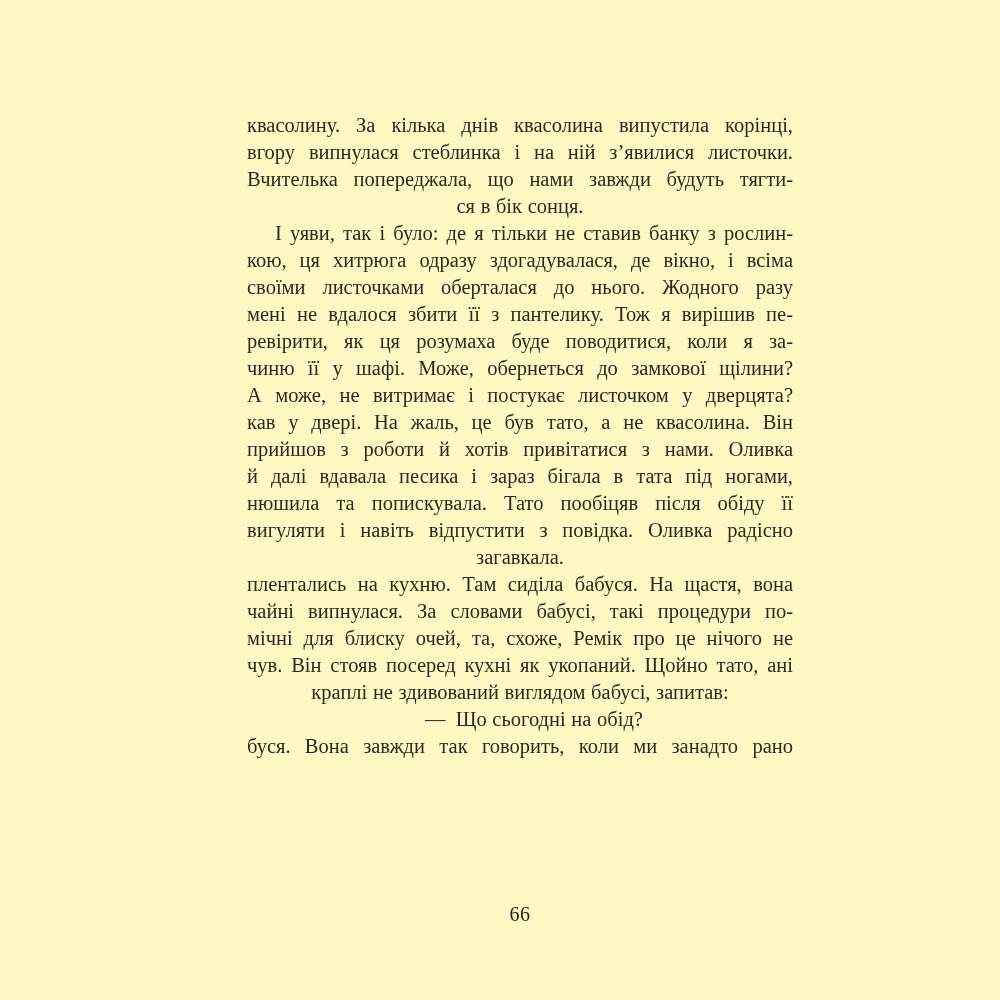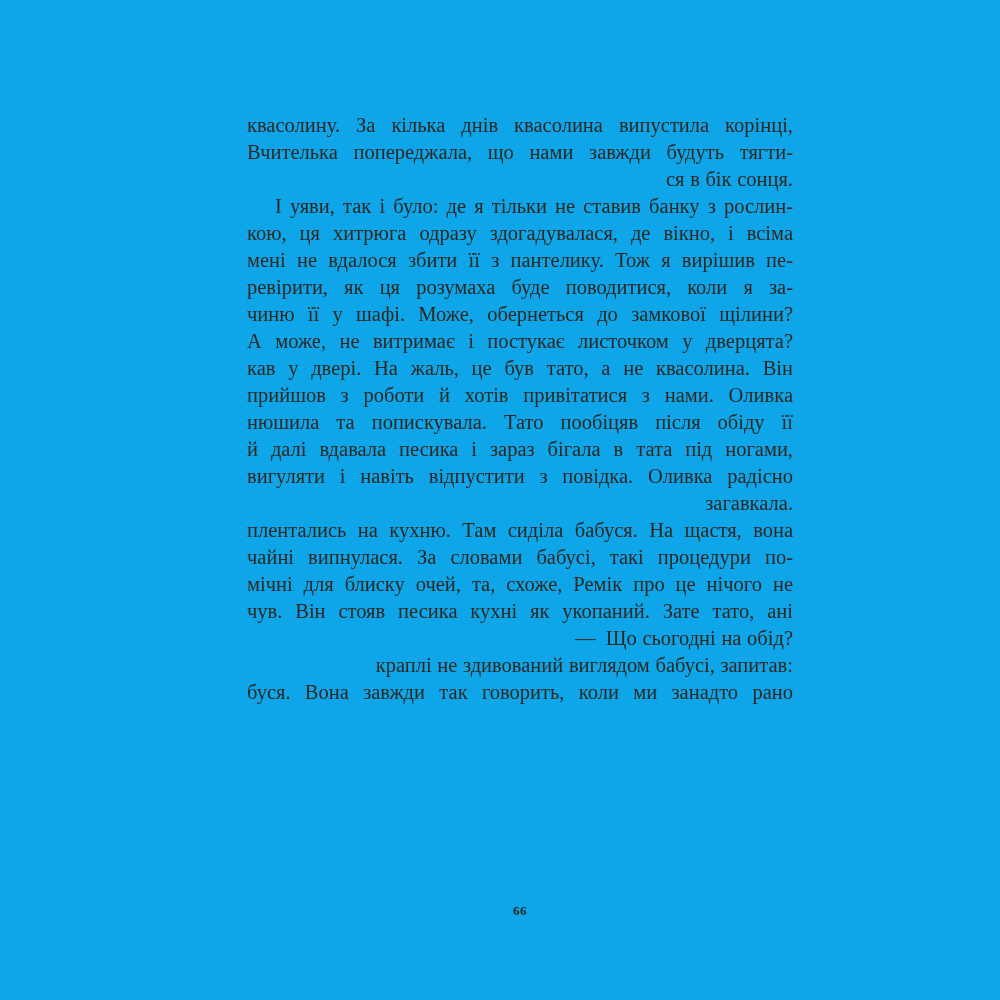--- a/index.html
+++ b/index.html
@@ -13,79 +13,81 @@
     font-family: "Liberation Serif", "DejaVu Serif", serif;
     position: relative;
     overflow: hidden;
   }
   .page {
     position: absolute;
     left: 0;
     top: 0;
     width: 1000px;
     height: 1000px;
-    background: #0ea5e9;
+    background: #fef9c3;
   }
   .text-block {
     position: absolute;
     left: 247px;
     top: 112px;
     width: 546px;
     color: #2e2822;
   }
   .line {
     font-size: 20.5px;
     line-height: 27px;
     height: 27px;
     white-space: normal;
-    text-align: right;
+    text-align: center;
     color: #2e2822;
     word-spacing: 0.5px;
   }
   .line.justify {
     text-align: justify;
     text-align-last: justify;
   }
   .line.indent {
     padding-left: 28px;
   }
   .page-number {
     position: absolute;
     left: 247px;
     top: 903px;
     width: 546px;
     text-align: center;
-    font-size: 13px;
-    font-weight: bold;
+    font-size: 20px;
+    font-weight: normal;
     color: #2b251f;
     letter-spacing: 0.5px;
   }
 </style>
 </head>
 <body>
 
 <div class="page">
   <div class="text-block">
       <div class="line justify">квасолину. За кілька днів квасолина випустила корінці,</div>
+      <div class="line justify">вгору випнулася стеблинка і на ній з’явилися листочки.</div>
       <div class="line justify">Вчителька попереджала, що нами завжди будуть тягти-</div>
       <div class="line">ся в бік сонця.</div>
       <div class="line indent justify">І уяви, так і було: де я тільки не ставив банку з рослин-</div>
       <div class="line justify">кою, ця хитрюга одразу здогадувалася, де вікно, і всіма</div>
+      <div class="line justify">своїми листочками оберталася до нього. Жодного разу</div>
       <div class="line justify">мені не вдалося збити її з пантелику. Тож я вирішив пе-</div>
       <div class="line justify">ревірити, як ця розумаха буде поводитися, коли я за-</div>
       <div class="line justify">чиню її у шафі. Може, обернеться до замкової щілини?</div>
       <div class="line justify">А може, не витримає і постукає листочком у дверцята?</div>
       <div class="line justify">кав у двері. На жаль, це був тато, а не квасолина. Він</div>
       <div class="line justify">прийшов з роботи й хотів привітатися з нами. Оливка</div>
+      <div class="line justify">й далі вдавала песика і зараз бігала в тата під ногами,</div>
       <div class="line justify">нюшила та попискувала. Тато пообіцяв після обіду її</div>
-      <div class="line justify">й далі вдавала песика і зараз бігала в тата під ногами,</div>
       <div class="line justify">вигуляти і навіть відпустити з повідка. Оливка радісно</div>
       <div class="line">загавкала.</div>
       <div class="line justify">плентались на кухню. Там сиділа бабуся. На щастя, вона</div>
       <div class="line justify">чайні випнулася. За словами бабусі, такі процедури по-</div>
       <div class="line justify">мічні для блиску очей, та, схоже, Ремік про це нічого не</div>
-      <div class="line justify">чув. Він стояв песика кухні як укопаний. Зате тато, ані</div>
+      <div class="line justify">чув. Він стояв посеред кухні як укопаний. Щойно тато, ані</div>
+      <div class="line">краплі не здивований виглядом бабусі, запитав:</div>
       <div class="line indent">— Що сьогодні на обід?</div>
-      <div class="line">краплі не здивований виглядом бабусі, запитав:</div>
       <div class="line justify">буся. Вона завжди так говорить, коли ми занадто рано</div>
     </div>
   <div class="page-number">66</div>
 </div>
 
 </body></html>

